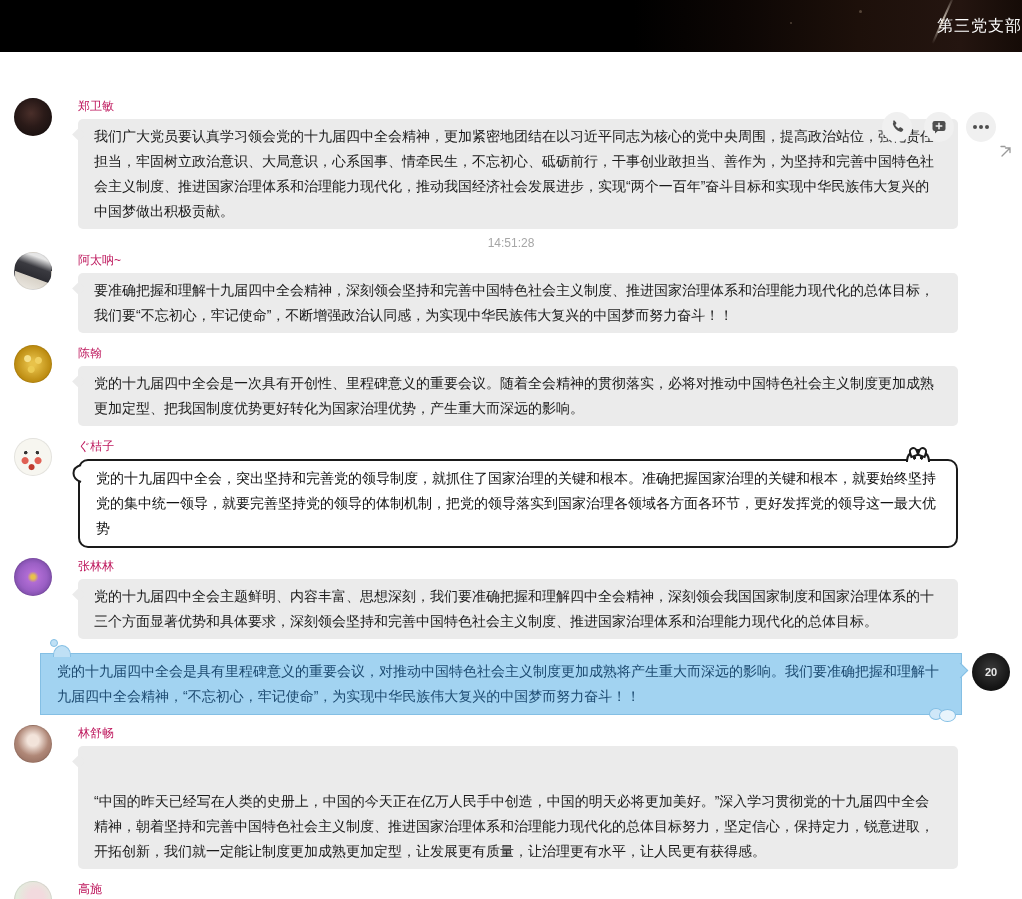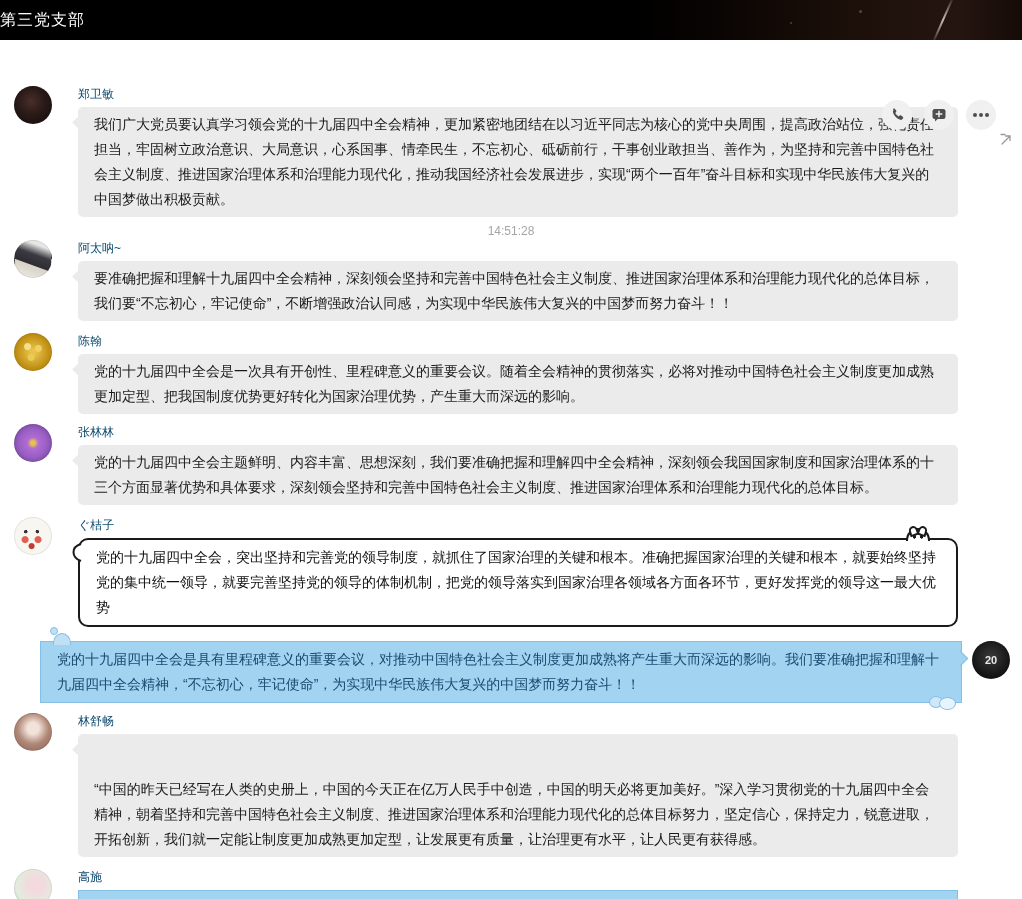--- a/index.html
+++ b/index.html
@@ -1,22 +1,22 @@
 <!DOCTYPE html>
 <html><head>
 <meta charset="utf-8">
 <style>
   * { margin:0; padding:0; box-sizing:border-box; }
   html,body { width:1022px; height:899px; overflow:hidden; background:#fff;
     font-family:"Liberation Sans","DejaVu Sans",sans-serif; }
 
   
-  .titlebar { position:relative; height:40px;
+  .titlebar { position:relative; height:52px;
     background:linear-gradient(90deg,#000 0%,#000 62%,#0c0604 72%,#1d100a 84%,#241510 94%,#150b07 100%);
-    display:flex; align-items:center; justify-content:flex-start; overflow:hidden; }
+    display:flex; align-items:center; justify-content:flex-end; overflow:hidden; }
   .titlebar .streak { position:absolute; right:78px; top:-6px; width:2px; height:52px;
     background:linear-gradient(180deg,rgba(255,255,255,0),rgba(255,245,230,.75),rgba(255,255,255,0));
     transform:rotate(24deg); }
   .titlebar .speck1,.titlebar .speck2 { position:absolute; border-radius:50%; background:rgba(255,230,200,.25); }
   .titlebar .speck1 { width:3px;height:3px; right:160px; top:10px; }
   .titlebar .speck2 { width:2px;height:2px; right:230px; top:22px; }
   .title { color:#fff; font-size:16px; letter-spacing:1px; }
 
   
   .chat { position:relative; height:863px; background:#fff; }
@@ -29,21 +29,21 @@
   .corner-arrow { position:absolute; right:8px; width:16px; height:16px; z-index:5; cursor:pointer; }
   .corner-arrow.top { top:46px; }
 
   
   .row { position:relative; padding-left:78px; padding-right:64px; }
   .row.right { padding-left:40px; padding-right:60px; }
   .avatar { position:absolute; left:14px; top:0; width:38px; height:38px; border-radius:50%;
     border:1px solid rgba(0,0,0,.08); cursor:pointer; overflow:hidden;
     display:flex; align-items:center; justify-content:center; }
   .row.right .avatar { left:auto; right:12px; }
-  .uname { font-size:12px; color:#0c4a6e; height:16px; line-height:16px; margin-bottom:5px; }
+  .uname { font-size:12px; color:#be185d; height:16px; line-height:16px; margin-bottom:5px; }
 
   .bubble { position:relative; display:block; font-size:14px; line-height:25px;
     padding:5px 16px; border-radius:5px; color:#1a1a1a; cursor:pointer; }
   .b-gray { background:#ebebeb; }
   .b-gray::before { content:""; position:absolute; left:-4px; top:11px; width:9px; height:9px;
     background:#ebebeb; transform:rotate(45deg); }
   .b-blue { background:#a2d3f1; border:1px solid #84bfe4; color:#1c4a70; border-radius:0; }
   .b-blue.tail-left::before { content:""; position:absolute; left:-5px; top:11px; width:10px; height:10px;
     background:#a2d3f1; border-left:1px solid #84bfe4; border-bottom:1px solid #84bfe4; transform:rotate(45deg); }
   .b-blue.tail-right::after { content:""; position:absolute; right:-5px; top:11px; width:10px; height:10px;
@@ -154,31 +154,31 @@
       <div class="row" style="margin-top: 0;">
         <div class="avatar a-gray-portrait"></div>
         <div class="uname">阿太呐~</div>
         <div class="bubble b-gray">要准确把握和理解十九届四中全会精神，深刻领会坚持和完善中国特色社会主义制度、推进国家治理体系和治理能力现代化的总体目标，我们要“不忘初心，牢记使命”，不断增强政治认同感，为实现中华民族伟大复兴的中国梦而努力奋斗！！</div>
       </div>
       <div class="row" style="margin-top: 12px;">
         <div class="avatar a-gold-flower"></div>
         <div class="uname">陈翰</div>
         <div class="bubble b-gray">党的十九届四中全会是一次具有开创性、里程碑意义的重要会议。随着全会精神的贯彻落实，必将对推动中国特色社会主义制度更加成熟更加定型、把我国制度优势更好转化为国家治理优势，产生重大而深远的影响。</div>
       </div>
-      <div class="row" style="margin-top: 10px;">
-        <div class="avatar a-purple-flower"></div>
-        <div class="uname">张林林</div>
-        <div class="bubble b-gray">党的十九届四中全会主题鲜明、内容丰富、思想深刻，我们要准确把握和理解四中全会精神，深刻领会我国国家制度和国家治理体系的十三个方面显著优势和具体要求，深刻领会坚持和完善中国特色社会主义制度、推进国家治理体系和治理能力现代化的总体目标。</div>
-      </div>
       <div class="row" style="margin-top: 12px;">
         <div class="avatar a-meme-face"></div>
         <div class="uname">ぐ桔子</div>
         <div class="bubble b-sketch">党的十九届四中全会，突出坚持和完善党的领导制度，就抓住了国家治理的关键和根本。准确把握国家治理的关键和根本，就要始终坚持党的集中统一领导，就要完善坚持党的领导的体制机制，把党的领导落实到国家治理各领域各方面各环节，更好发挥党的领导这一最大优势<span class="sketch-cat"></span><span class="sketch-tail"><svg width="14" height="22" viewBox="0 0 14 22">
               <path d="M13 2 C3 5 3 15 13 19" fill="#fff" stroke="#1a1a1a" stroke-width="2"></path>
             </svg></span></div>
+      </div>
+      <div class="row" style="margin-top: 10px;">
+        <div class="avatar a-purple-flower"></div>
+        <div class="uname">张林林</div>
+        <div class="bubble b-gray">党的十九届四中全会主题鲜明、内容丰富、思想深刻，我们要准确把握和理解四中全会精神，深刻领会我国国家制度和国家治理体系的十三个方面显著优势和具体要求，深刻领会坚持和完善中国特色社会主义制度、推进国家治理体系和治理能力现代化的总体目标。</div>
       </div>
       <div class="row right" style="margin-top: 14px;">
         <div class="avatar a-jersey-10">20</div>
         <div class="bubble b-blue tail-right">党的十九届四中全会是具有里程碑意义的重要会议，对推动中国特色社会主义制度更加成熟将产生重大而深远的影响。我们要准确把握和理解十九届四中全会精神，“不忘初心，牢记使命”，为实现中华民族伟大复兴的中国梦而努力奋斗！！<span class="puff tl"></span><span class="puff br"></span></div>
       </div>
       <div class="row" style="margin-top: 10px;">
         <div class="avatar a-anime-girl"></div>
         <div class="uname">林舒畅</div>
         <div class="bubble b-gray pad-top">“中国的昨天已经写在人类的史册上，中国的今天正在亿万人民手中创造，中国的明天必将更加美好。”深入学习贯彻党的十九届四中全会精神，朝着坚持和完善中国特色社会主义制度、推进国家治理体系和治理能力现代化的总体目标努力，坚定信心，保持定力，锐意进取，开拓创新，我们就一定能让制度更加成熟更加定型，让发展更有质量，让治理更有水平，让人民更有获得感。</div>
       </div>

